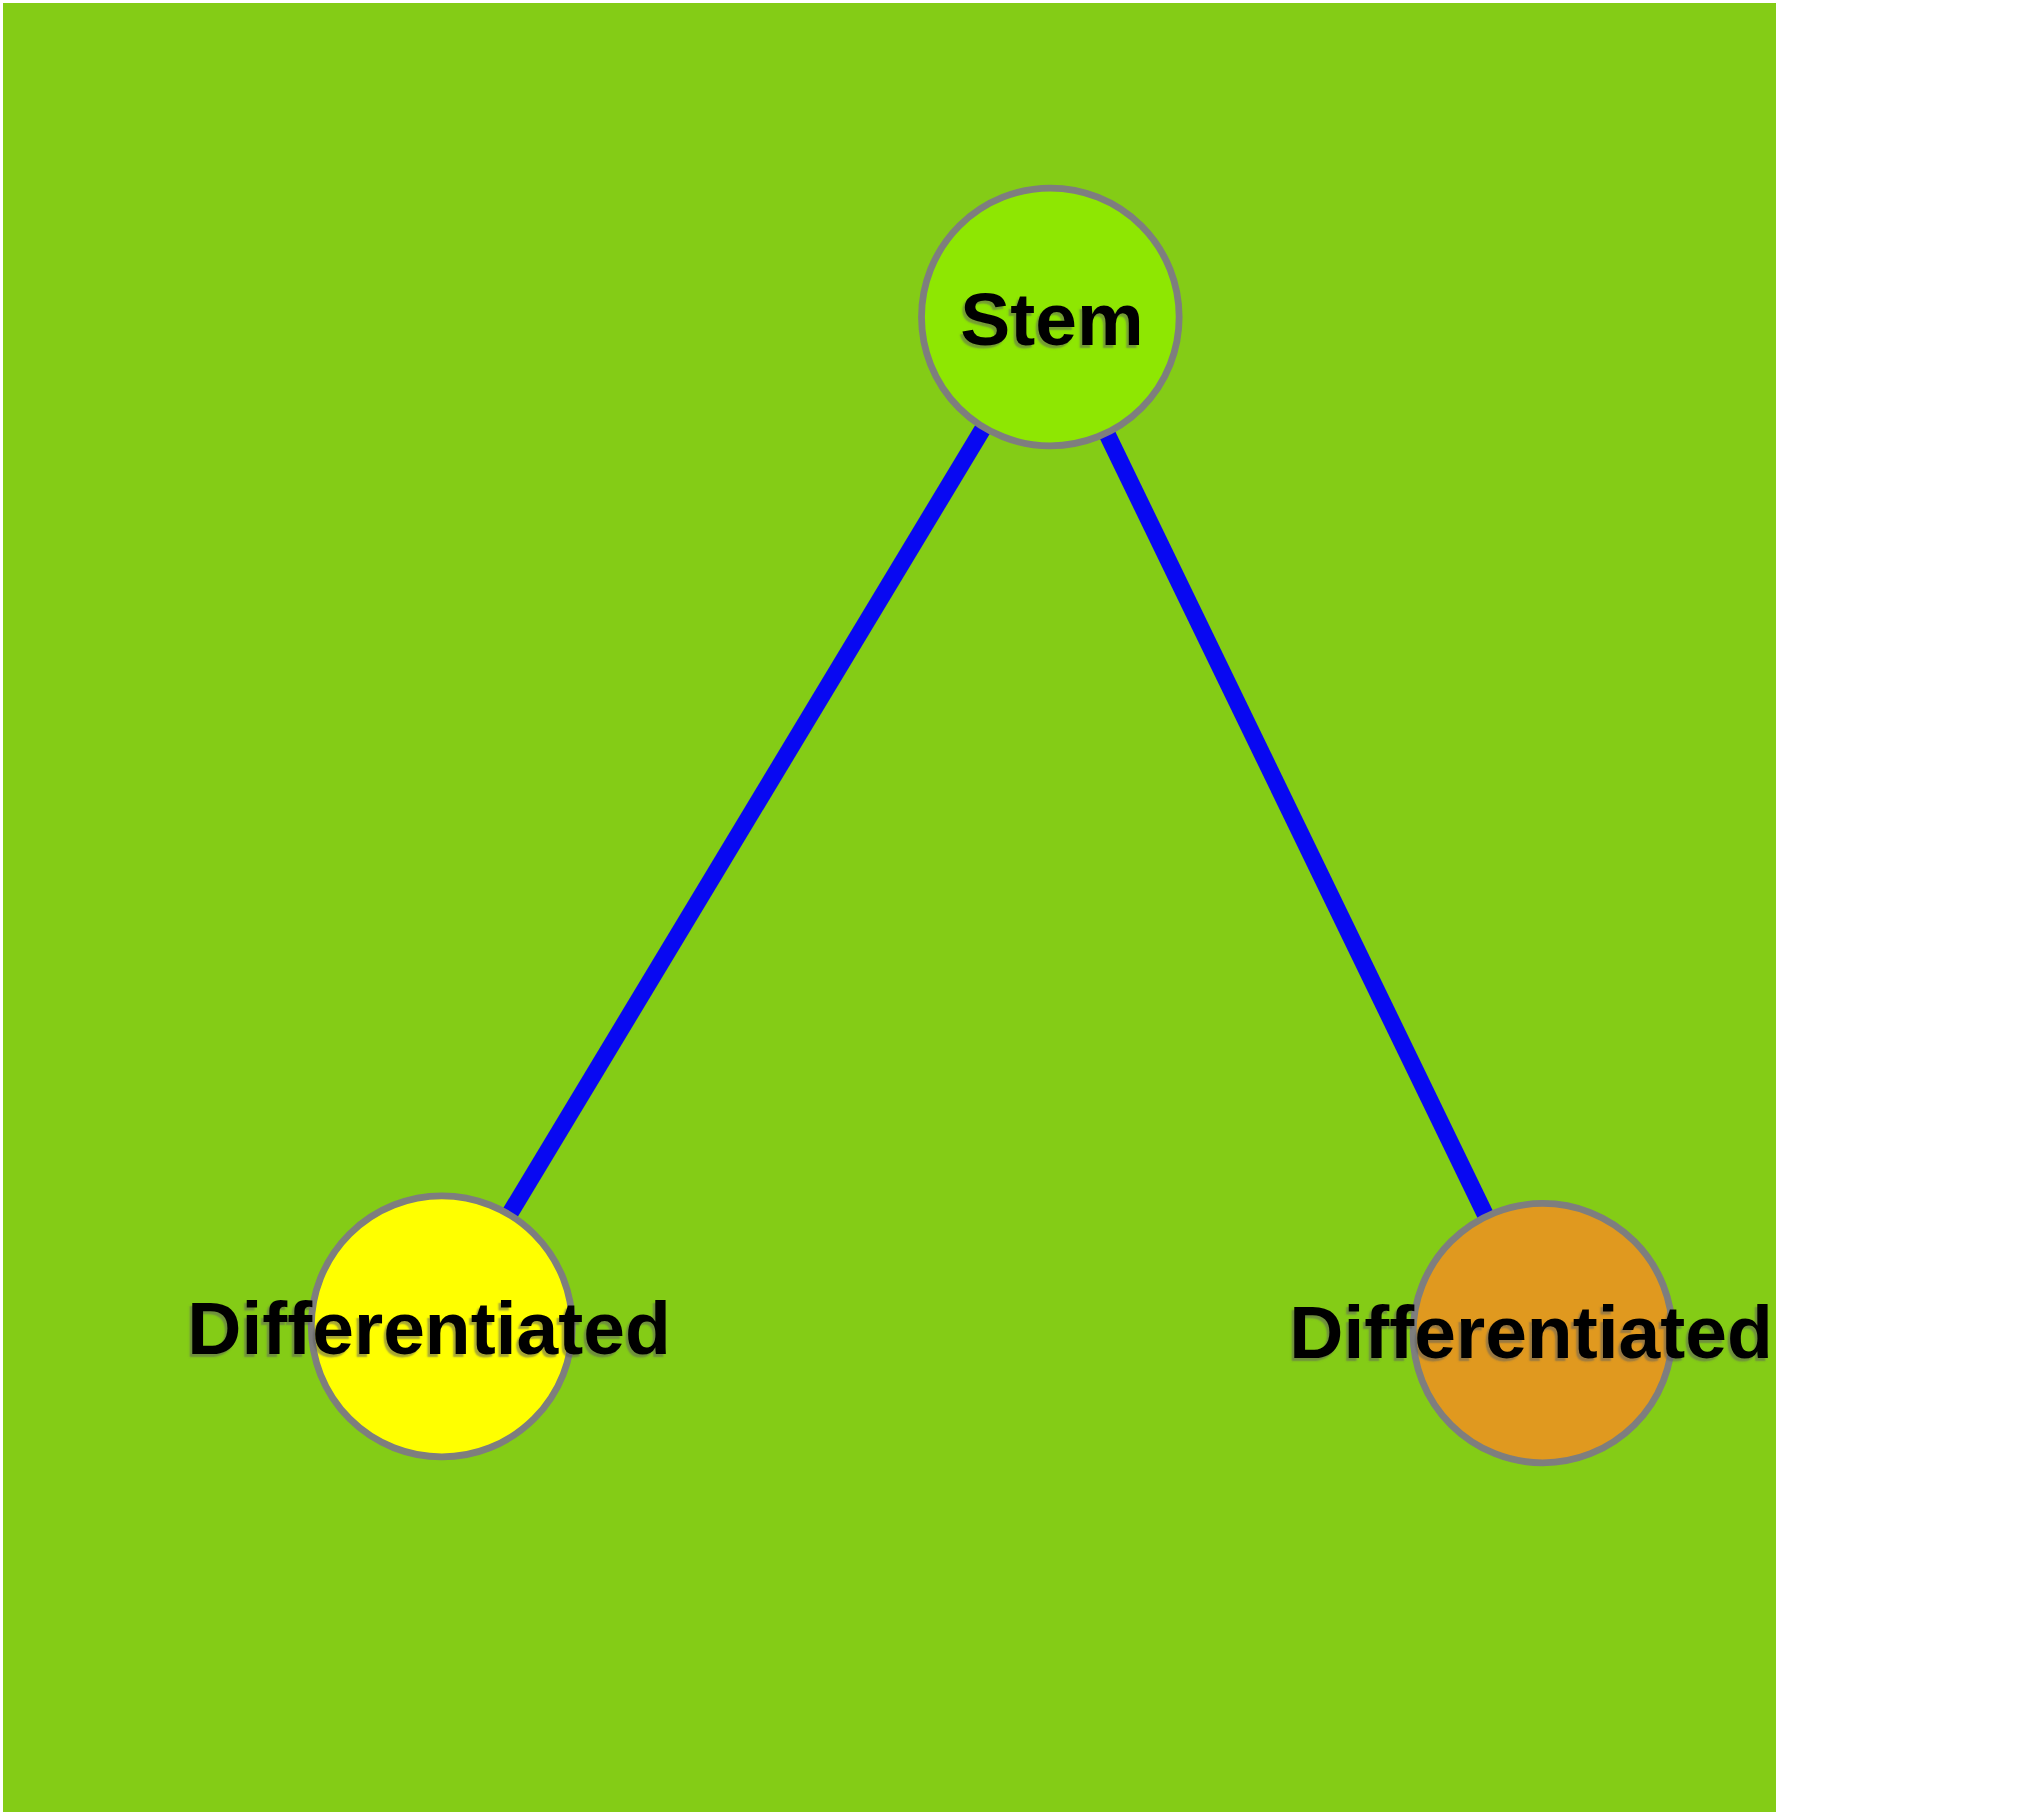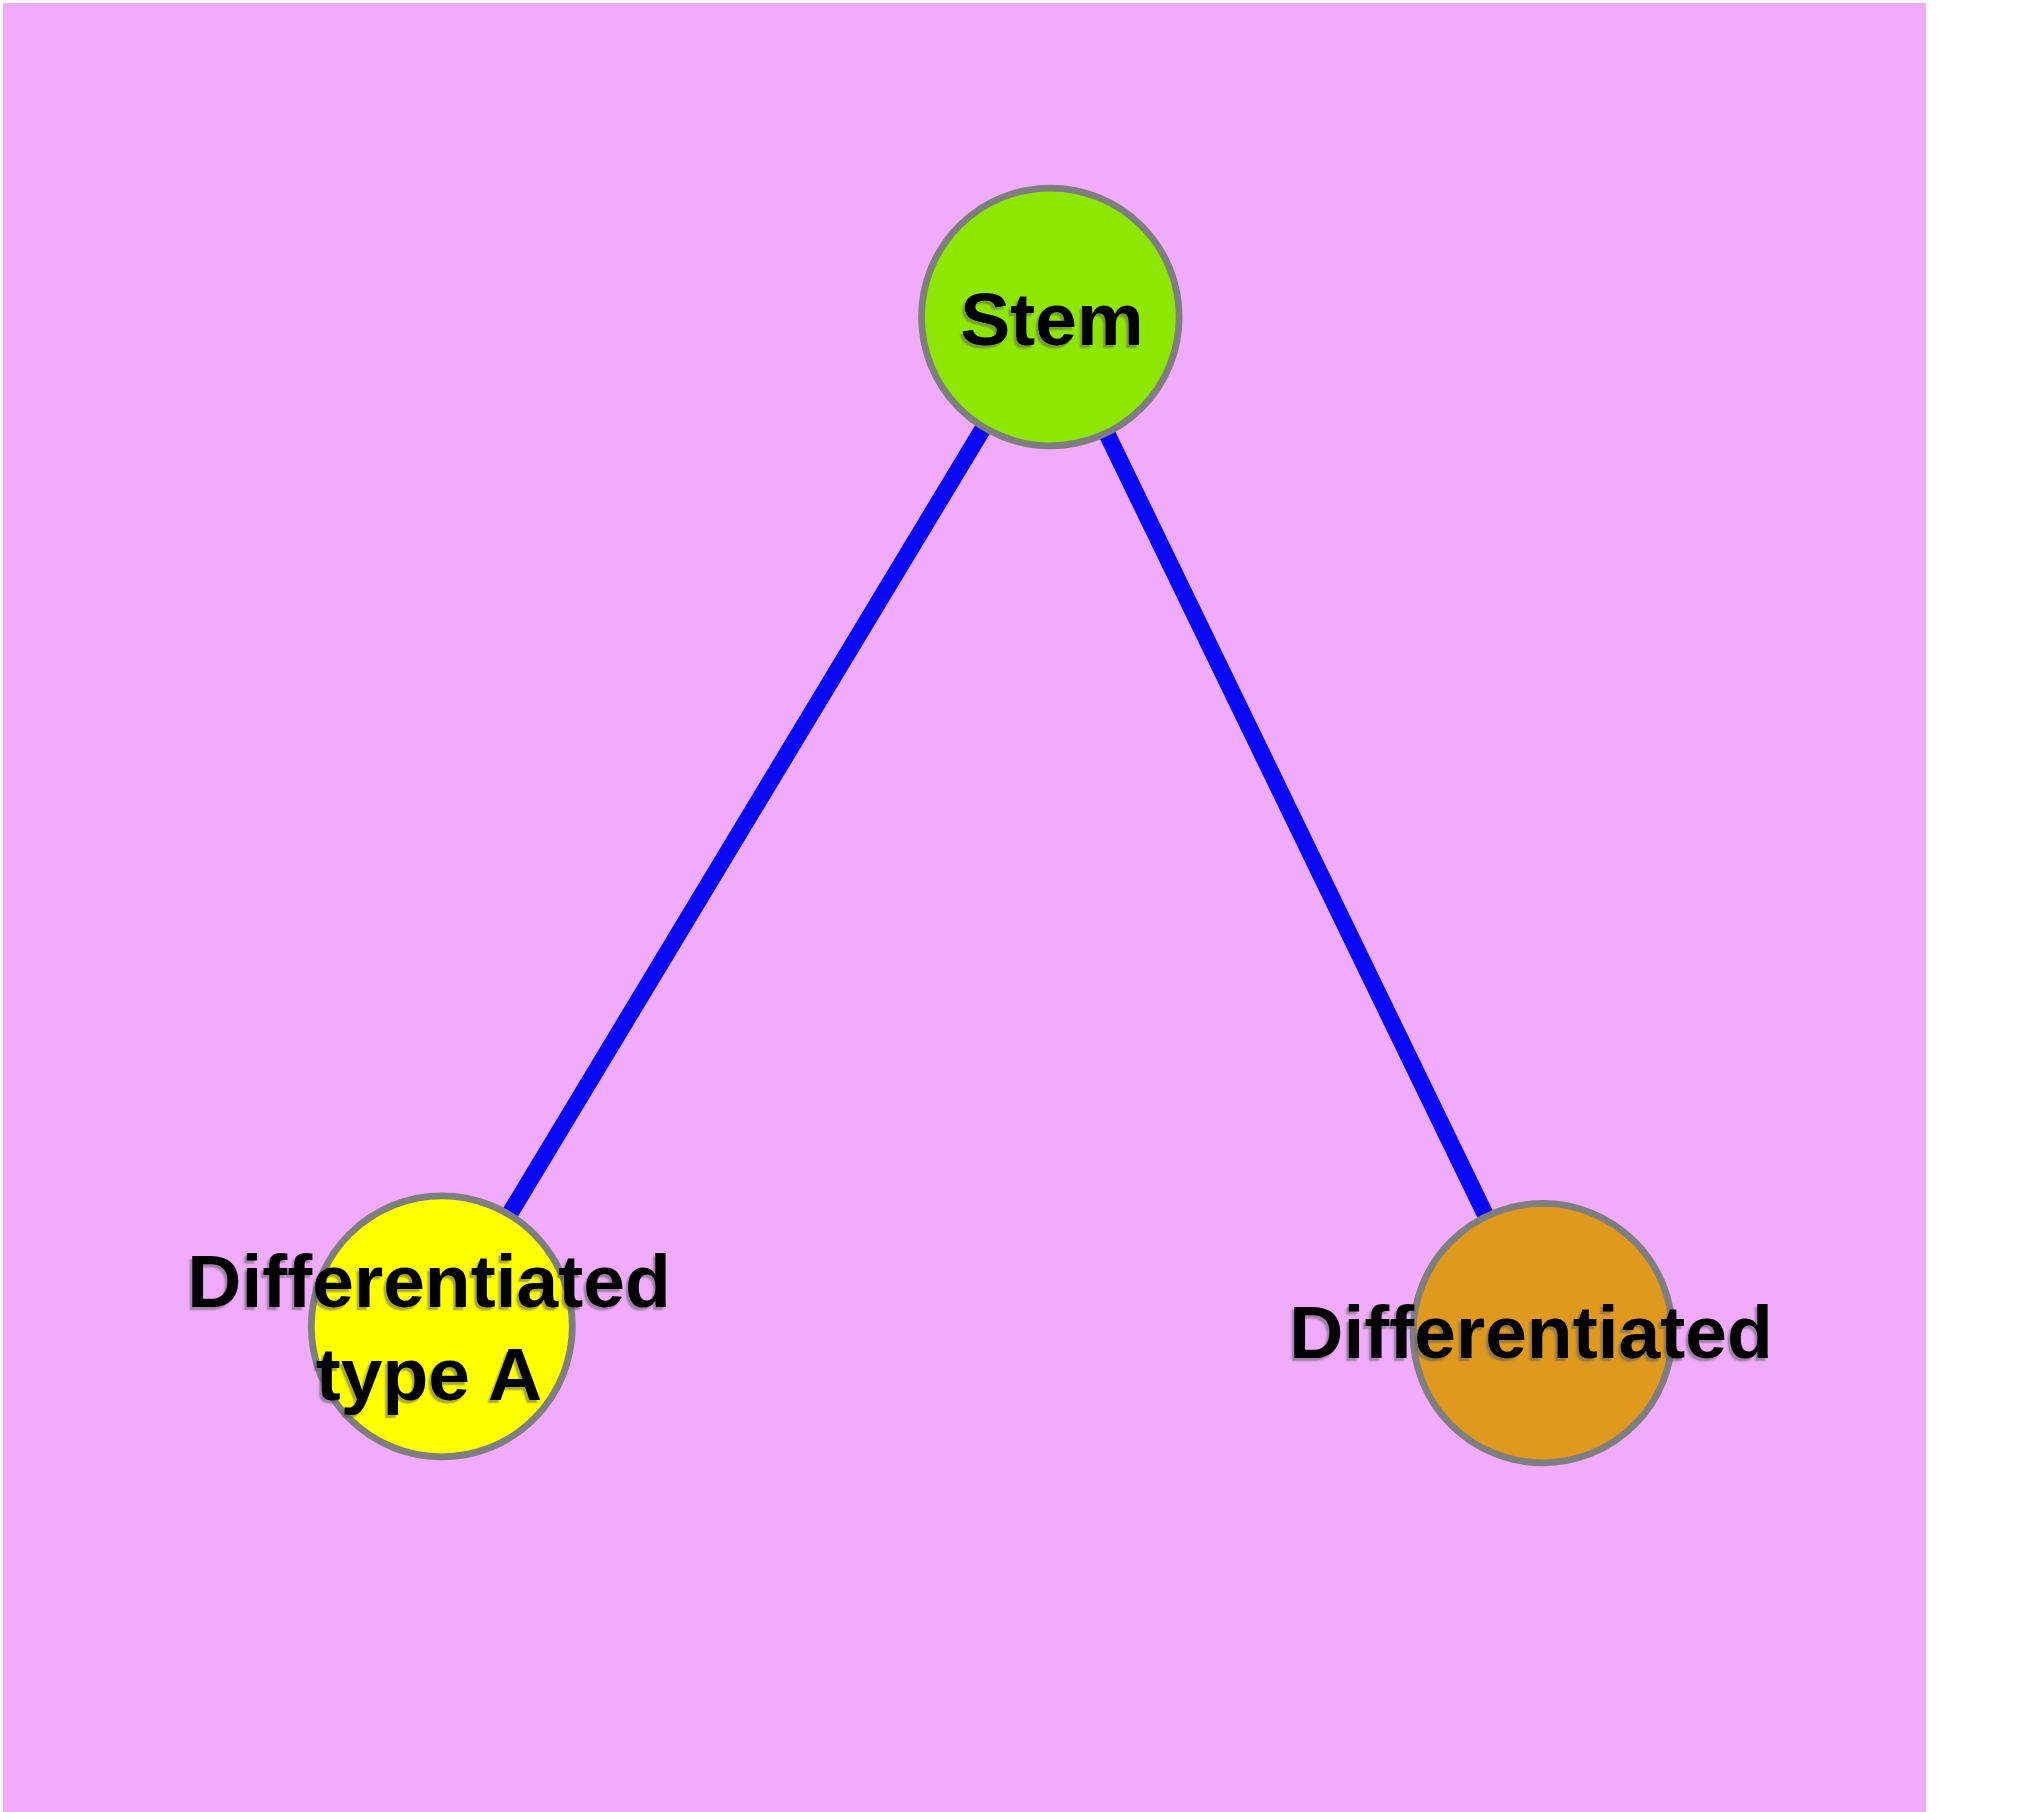--- a/index.html
+++ b/index.html
@@ -7,23 +7,23 @@
     padding: 0;
     width: 2021px;
     height: 1812px;
     overflow: hidden;
     background: #ffffff;
     font-family: "Liberation Sans", sans-serif;
   }
   .stage {
     position: absolute;
     left: 0; top: 0;
-    width: 1926px;
+    width: 1776px;
     height: 1812px;
-    background: #f0abfc;
+    background: #84cc16;
   }
   
   .frame-top {
     position: absolute; left: 0; top: 0;
     width: 2021px; height: 3.4px;
     background: #ffffff;
   }
   .frame-left {
     position: absolute; left: 0; top: 0;
     width: 3.4px; height: 1812px;
@@ -72,21 +72,20 @@
     <circle class="node-circle" cx="521" cy="1565" r="154" fill="#FFFF00"></circle>
     <circle class="node-circle" cx="1820" cy="1573" r="153" fill="#E0991F"></circle>
   </svg>
 
   <div class="node-label" style="left:1052px; top:319px;">
     <span>Stem</span>
   </div>
 
   <div class="node-label" style="left:429px; top:1328px;">
     <div>Differentiated</div>
-    <div>type A</div>
   </div>
 
   <div class="node-label" style="left:1531px; top:1332px;">
     <div>Differentiated</div>
   </div>
 
   <div class="frame-top"></div>
   <div class="frame-left"></div>
 </div>
 

